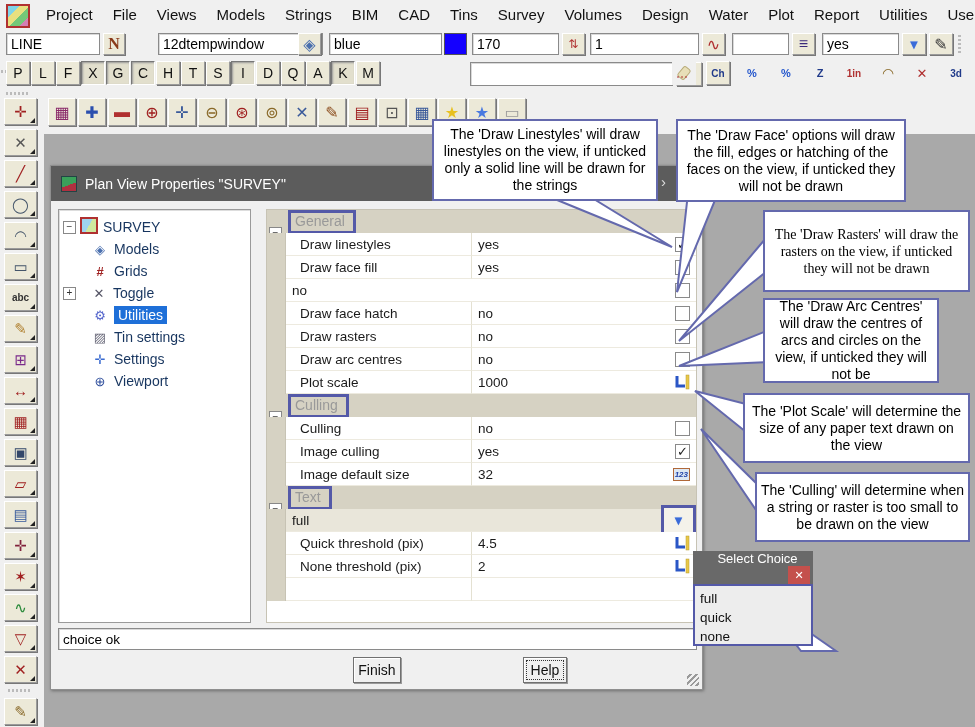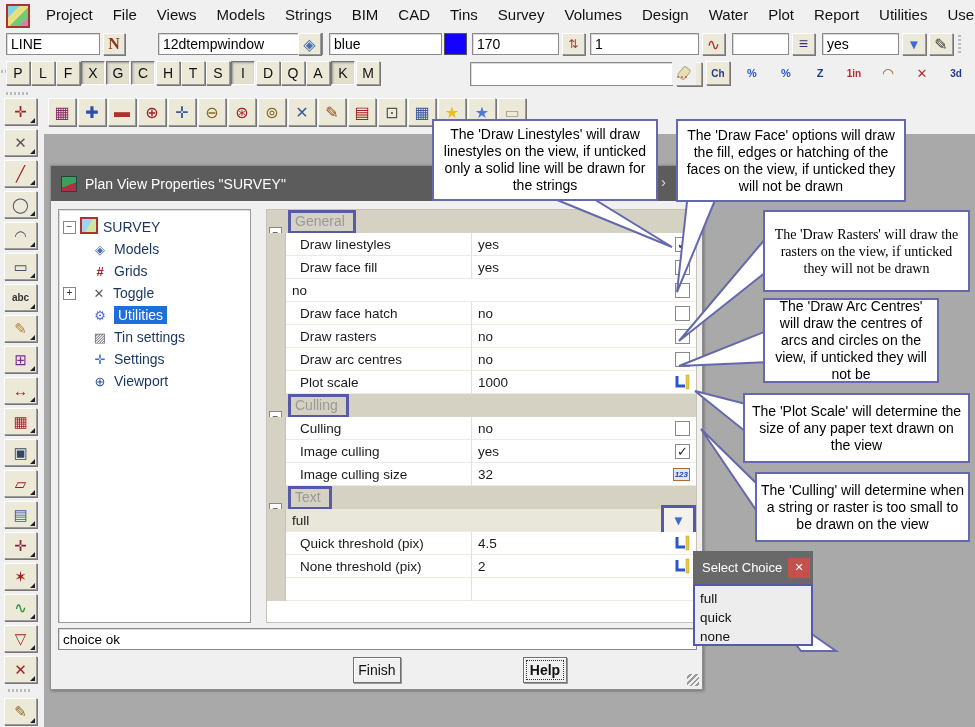--- a/index.html
+++ b/index.html
@@ -322,21 +322,21 @@
       <div class="grow">
         <div class="ggut"></div>
         <div class="gcellL">Image culling</div>
         <div class="gcellV">yes</div>
         <div class="gcellC">
             <span class="cb">✓</span>
           </div>
       </div>
       <div class="grow">
         <div class="ggut"></div>
-        <div class="gcellL">Image culling size</div>
+        <div class="gcellL">Image default size</div>
         <div class="gcellV">32</div>
         <div class="gcellC">
             <span class="ic123">123</span>
           </div>
       </div>
 
       <div class="grow ghead">
         <div class="ggut">
             <span class="texp" style="position:absolute;left:2px;top:5px;">−</span>
           </div>
@@ -381,21 +381,21 @@
       <div class="grow">
         <div class="ggut"></div>
         <div class="gcellL"></div>
         <div class="gcellV"></div>
         <div class="gcellC"></div>
       </div>
     </div>
 
     <input class="abs fld" style="left: 7px; top: 462px; width: 639px; height: 22px; font-size: 13.5px;" value="choice ok">
     <div class="abs btnwin" style="left:302px;top:491px;width:48px;height:26px;">Finish</div>
-    <div class="abs btnwin focus-in" style="left:472px;top:491px;width:44px;height:26px;font-weight:bold;">Help</div>
+    <div class="abs btnwin focus-in" style="left:472px;top:491px;width:44px;height:26px;">Help</div>
     <div class="abs" style="right:3px;bottom:3px;width:12px;height:12px;background:repeating-linear-gradient(135deg,#f0f0f0 0 2px,#9a9a9a 2px 4px);"></div>
   </div>
 
   <svg class="abs" style="left:0;top:0;z-index:4;pointer-events:none;" width="975" height="727">
     <polygon points="540,193 584,193 672,247" fill="#fff" stroke="#6469ad" stroke-width="2"></polygon>
     <polygon points="688,193 718,193 677,292" fill="#fff" stroke="#6469ad" stroke-width="2"></polygon>
     <polygon points="766,238 766,272 679,341" fill="#fff" stroke="#6469ad" stroke-width="2"></polygon>
     <polygon points="769,330 769,362 679,366" fill="#fff" stroke="#6469ad" stroke-width="2"></polygon>
     <polygon points="746,404 746,432 695,391" fill="#fff" stroke="#6469ad" stroke-width="2"></polygon>
     <polygon points="758,485 758,513 701,429" fill="#fff" stroke="#6469ad" stroke-width="2"></polygon>
@@ -414,21 +414,21 @@
   <div class="abs callout" style="left:763px;top:298px;width:176px;height:85px;">
       <span>The 'Draw Arc Centres' will draw the centres of arcs and circles on the view, if unticked they will not be</span>
     </div>
   <div class="abs callout" style="left:755px;top:472px;width:215px;height:70px;">
       <span>The 'Culling' will determine when a string or raster is too small to be drawn on the view</span>
     </div>
   <div class="abs callout" style="left:743px;top:393px;width:227px;height:70px;">
       <span>The 'Plot Scale' will determine the size of any paper text drawn on the view</span>
     </div>
 
-  <div class="abs" id="popup-title" style="left:693px;top:551px;width:120px;height:33px;">
+  <div class="abs" id="popup-title" style="left:693px;top:551px;width:120px;height:33px;flex-direction:column;">
     <span>Select Choice</span>
     <span id="popup-close">✕</span>
   </div>
   <div class="abs" id="popup-list" style="left:693px;top:584px;width:120px;height:62px;">
     <div>full</div>
     <div>quick</div>
     <div>none</div>
   </div>
 
 </div>

